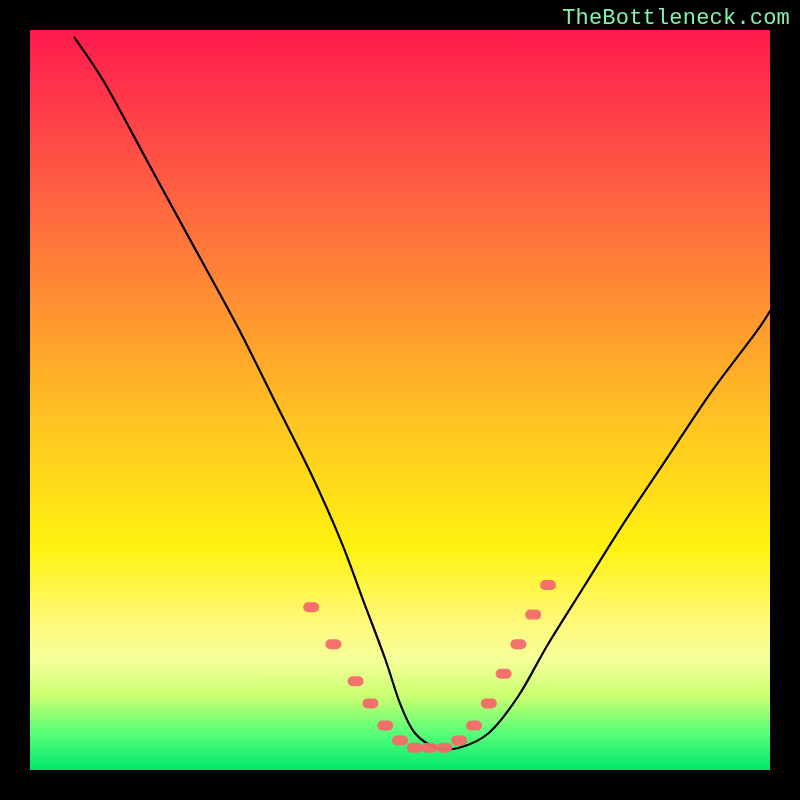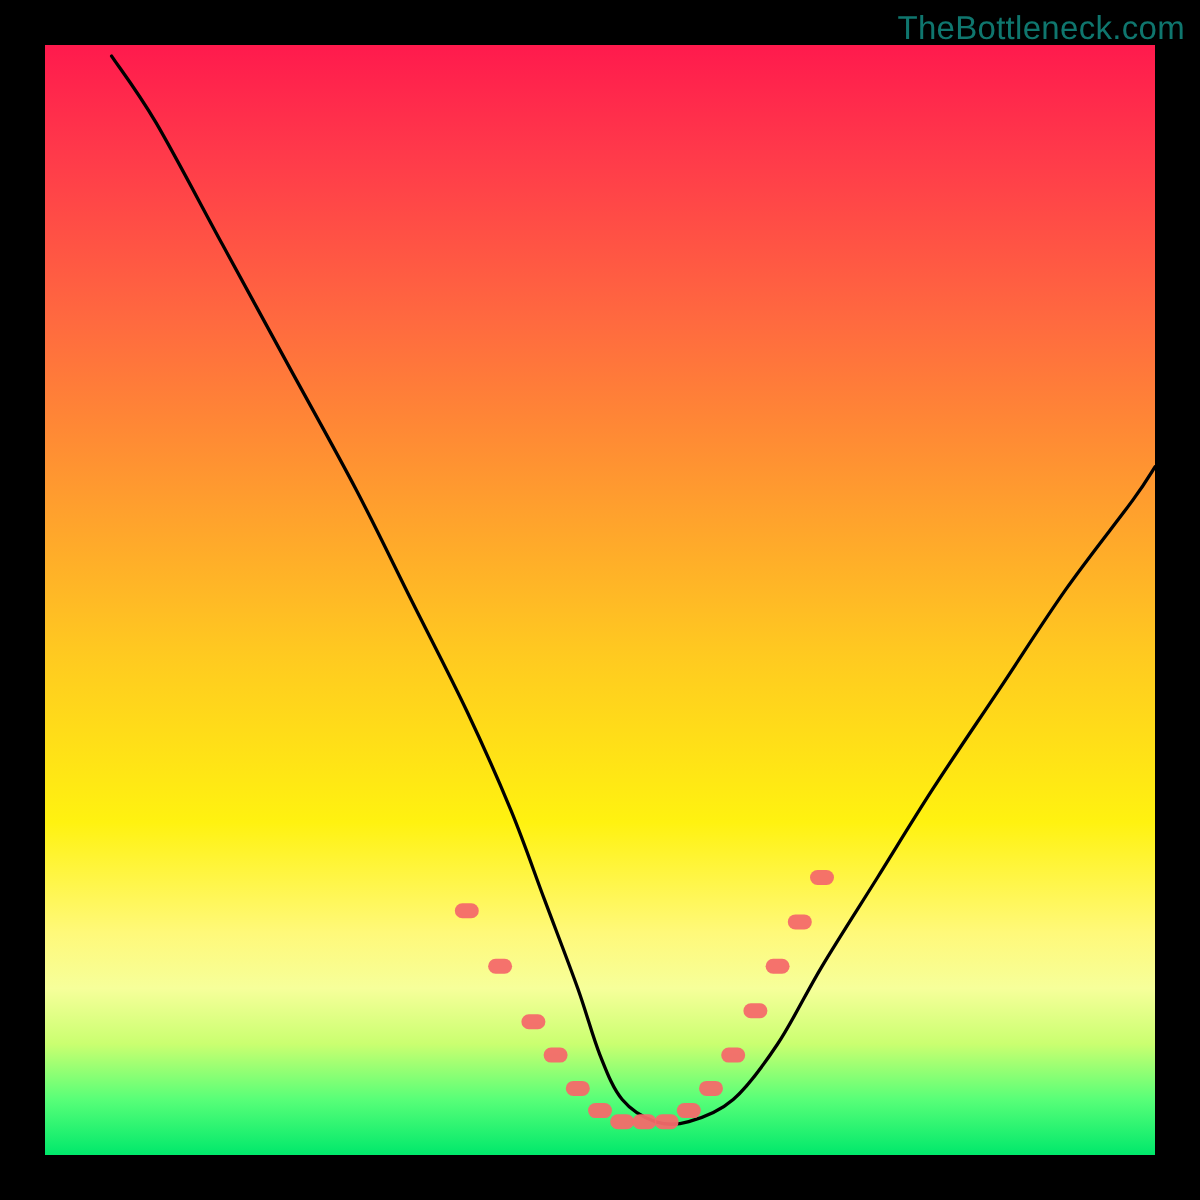--- a/index.html
+++ b/index.html
@@ -33,25 +33,26 @@
       #fff97a 80%,
       #f6ff9a 85%,
       #caff70 90%,
       #58ff78 95%,
       #00e86b 100%);
   }
   .watermark {
     position: absolute;
     top: 6px;
     right: 10px;
-    color: #0f766e;
+    color: #86efac;
     font-size: 22px;
     font-weight: 500;
     letter-spacing: 0.2px;
     user-select: none;
+    font-family: Liberation Mono, monospace;
   }
   svg.curve {
     position: absolute;
     left: 0;
     top: 0;
     width: 740px;
     height: 740px;
     overflow: visible;
   }
 </style>

